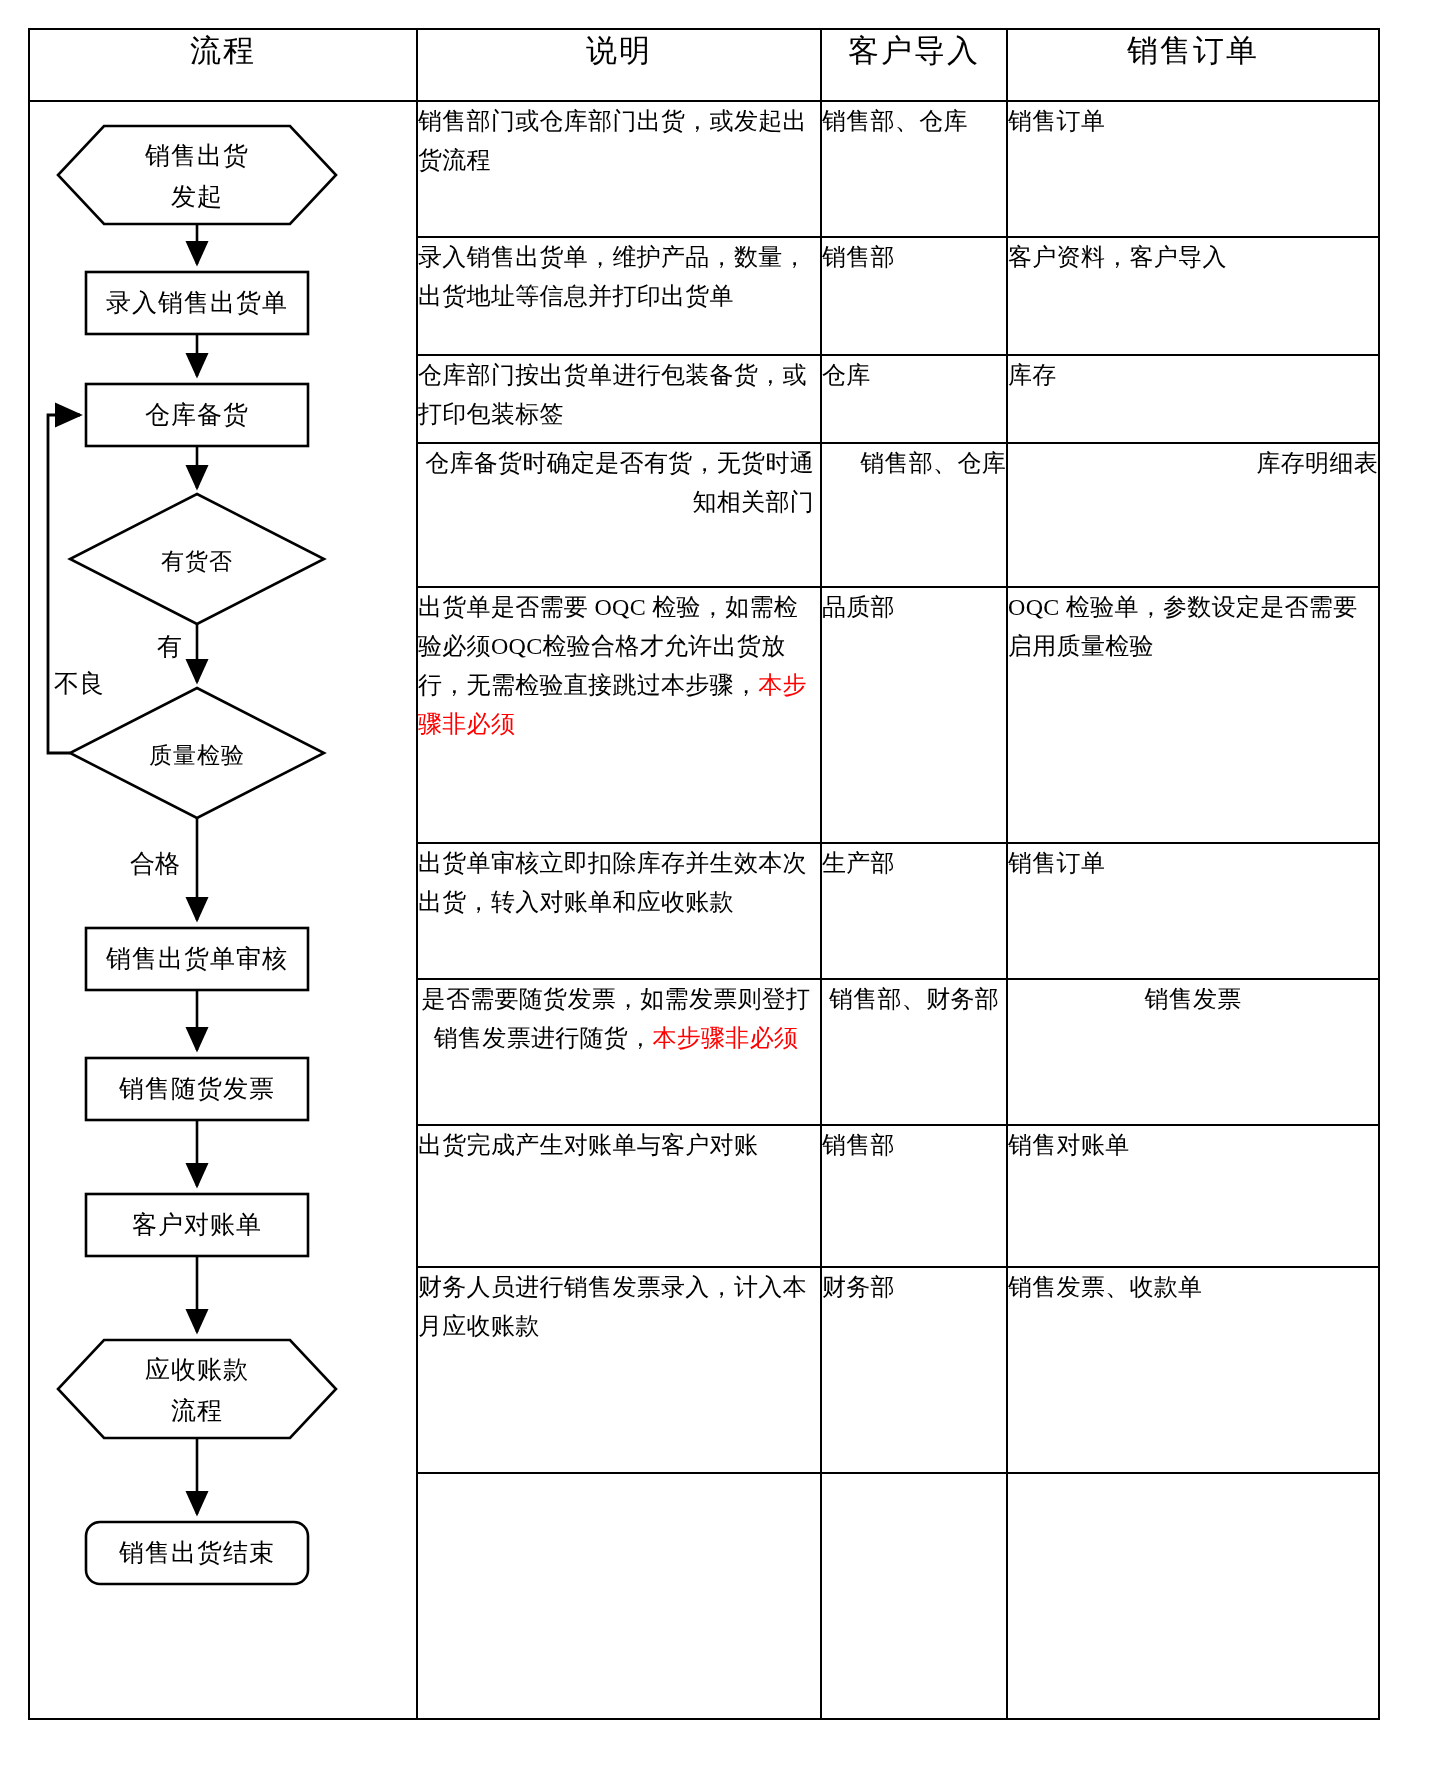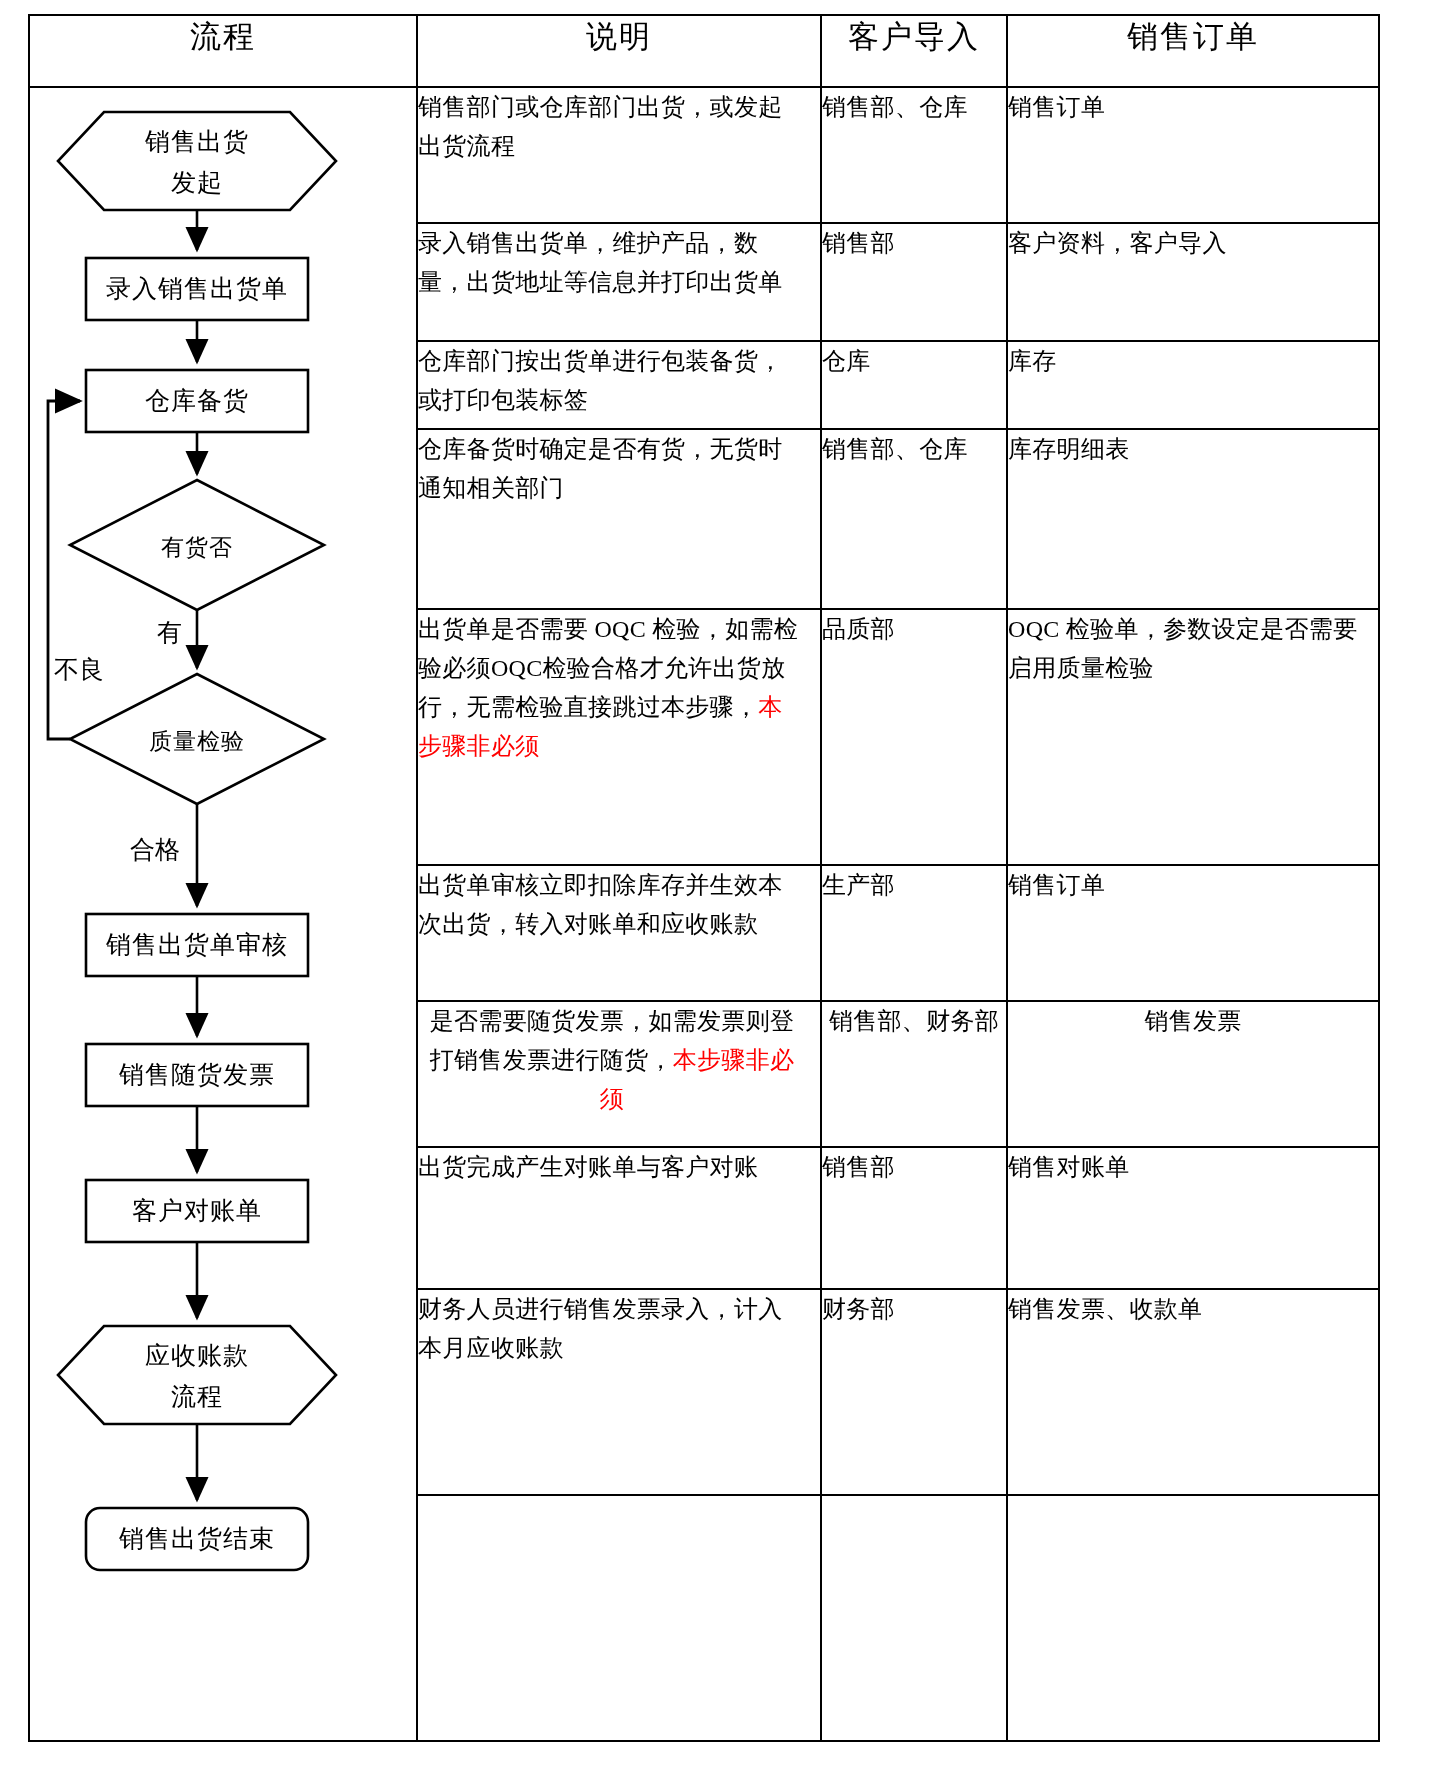--- a/index.html
+++ b/index.html
@@ -11,21 +11,21 @@
     width: 1454px;
     height: 1781px;
     font-family: "Liberation Serif", "DejaVu Serif", serif;
     color: #000;
     position: relative;
   }
 
   .page {
     position: absolute;
     left: 28px;
-    top: 14px;
+    top: 28px;
     width: 1350px;
     height: 1725px;
   }
 
   table.flow {
     border-collapse: collapse;
     width: 1350px;
     table-layout: fixed;
   }
   table.flow td, table.flow th {
@@ -56,27 +56,27 @@
     vertical-align: top;
   }
   td.diagram-cell svg { display: block; }
 
   td.text-cell {
     padding: 20px 10px 8px 12px;
     font-size: 24px;
     line-height: 1.62;
     letter-spacing: 0.3px;
   }
-  td.text-cell.desc { padding-right: 14px; }
+  td.text-cell.desc { padding-right: 6px; }
   .red { color: #ff0000; }
 
   .row-r1 { height: 136px; }
   .row-r2 { height: 118px; }
   .row-r3 { height: 88px; }
-  .row-r4 { height: 180px; }
+  .row-r4 { height: 144px; text-align: right; }
   .row-r5 { height: 256px; }
   .row-r6 { height: 136px; }
   .row-r7 { height: 146px; text-align: center; }
   .row-r8 { height: 142px; }
   .row-r9 { height: 206px; margin-left: 28px; }
   .row-r10 { height: 246px; }
 
   .node-label {
     font-size: 25px;
     letter-spacing: 1px;

